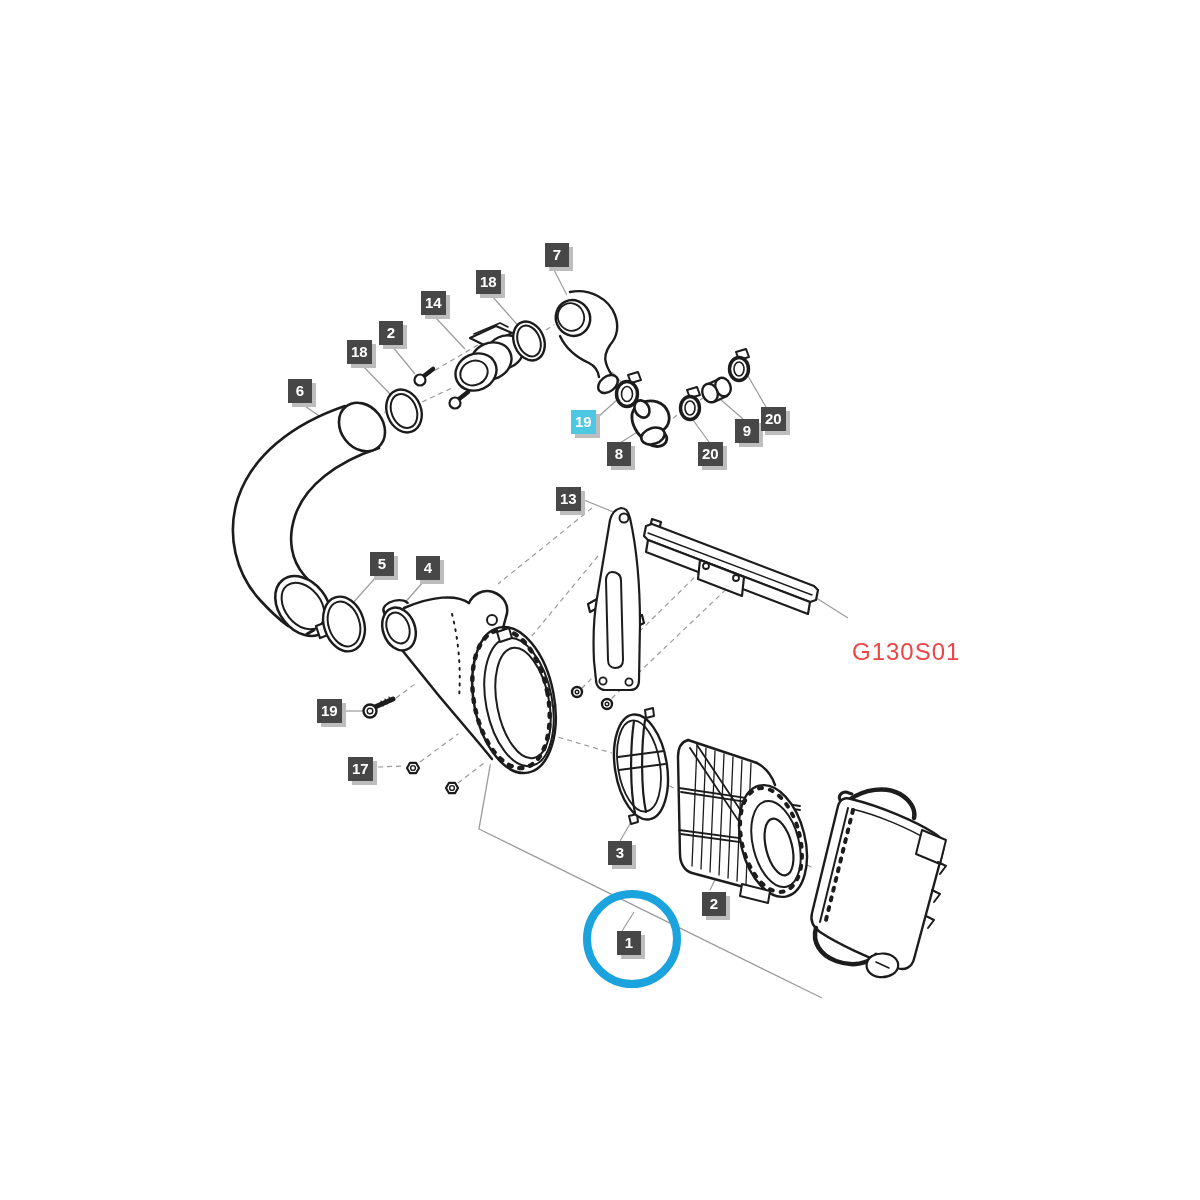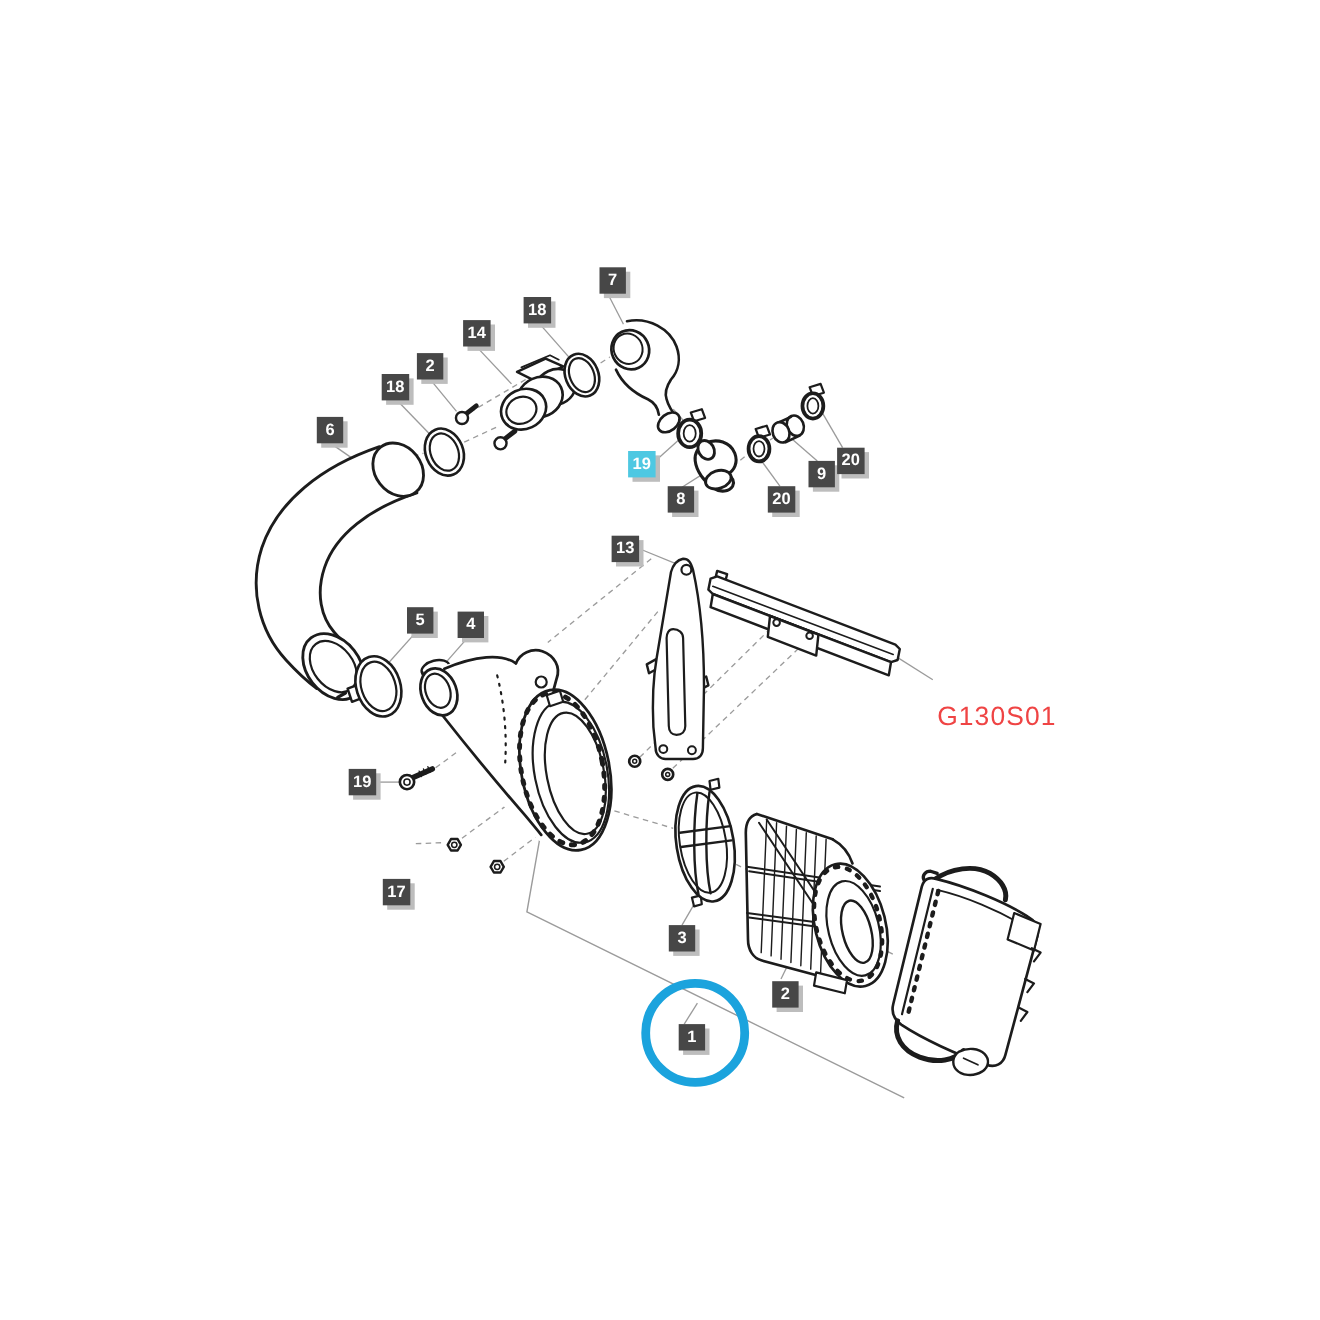--- a/index.html
+++ b/index.html
@@ -267,20 +267,20 @@
 <div class="plabel" style="left:288px;top:379px">6</div>
 <div class="plabel highlight" style="left:571px;top:410px">19</div>
 <div class="plabel" style="left:607px;top:442px">8</div>
 <div class="plabel" style="left:698px;top:442px">20</div>
 <div class="plabel" style="left:735px;top:419px">9</div>
 <div class="plabel" style="left:761px;top:407px">20</div>
 <div class="plabel" style="left:556px;top:487px">13</div>
 <div class="plabel" style="left:370px;top:552px">5</div>
 <div class="plabel" style="left:416px;top:556px">4</div>
 <div class="plabel" style="left:317px;top:699px">19</div>
-<div class="plabel" style="left:348px;top:799px">17</div>
+<div class="plabel" style="left:348px;top:757px">17</div>
 <div class="plabel" style="left:608px;top:841px">3</div>
 <div class="plabel" style="left:702px;top:892px">2</div>
 <div class="plabel" style="left:617px;top:931px">1</div>
 
 <div class="code-label">G130S01</div>
 
 </div>
 
 </body></html>

